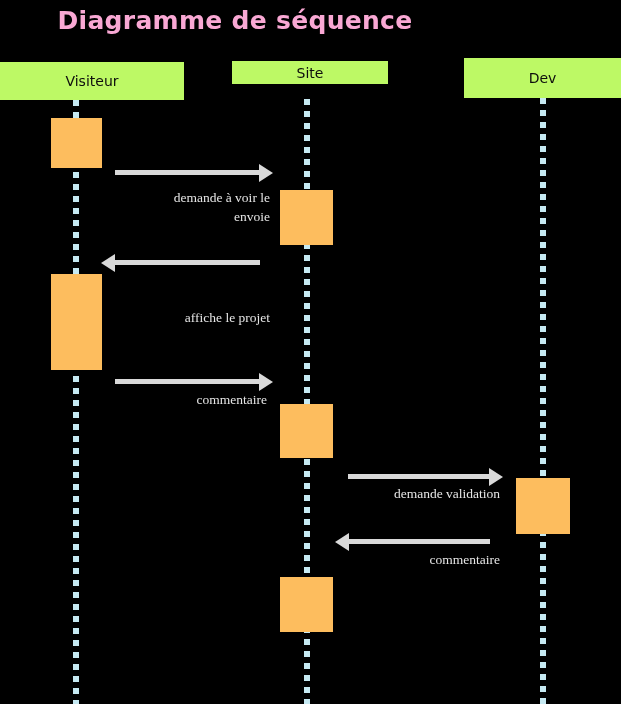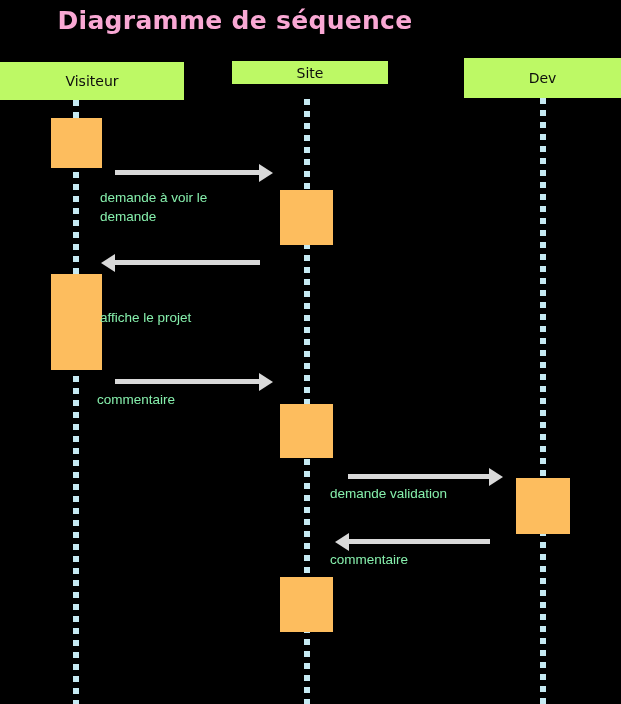--- a/index.html
+++ b/index.html
@@ -83,25 +83,25 @@
     border-bottom: 9px solid transparent;
     border-left: 14px solid #d9d9d9;
   }
   .msg-head.left {
     border-top: 9px solid transparent;
     border-bottom: 9px solid transparent;
     border-right: 14px solid #d9d9d9;
   }
   .msg-label {
     position: absolute;
-    color: #86efac;
+    color: #e5e5e5;
     font-size: 13.5px;
     line-height: 19px;
-    text-align: left;
-    font-family: Liberation Sans, sans-serif;
+    text-align: right;
+    font-family: Liberation Serif, serif;
   }
 </style>
 </head>
 <body>
 
 <div id="canvas">
 
   <div class="diagram-title">Diagramme de séquence</div>
 
   <div id="layer-lifelines">
@@ -126,21 +126,21 @@
       </div>
       <div class="actor-box" style="left: 464px; top: 58px; width: 157px; height: 40px;">
         <span>Dev</span>
       </div>
     </div>
   <div id="layer-messages">
       <div class="msg-line" style="left: 115px; top: 170px; width: 145px;"></div>
       <div class="msg-head right" style="top: 163.5px; left: 259px;"></div>
       <div class="msg-label" style="left: 100px; top: 188px; width: 170px;">
         <div>demande à voir le</div>
-        <div>demande</div>
+        <div>envoie</div>
       </div>
       <div class="msg-line" style="left: 114px; top: 260px; width: 146px;"></div>
       <div class="msg-head left" style="top: 253.5px; left: 101px;"></div>
       <div class="msg-label" style="left: 100px; top: 272px; width: 170px; margin-top: 36px;">
         <div>affiche le projet</div>
       </div>
       <div class="msg-line" style="left: 115px; top: 379px; width: 145px;"></div>
       <div class="msg-head right" style="top: 372.5px; left: 259px;"></div>
       <div class="msg-label" style="left: 97px; top: 390px; width: 170px;">
         <div>commentaire</div>

